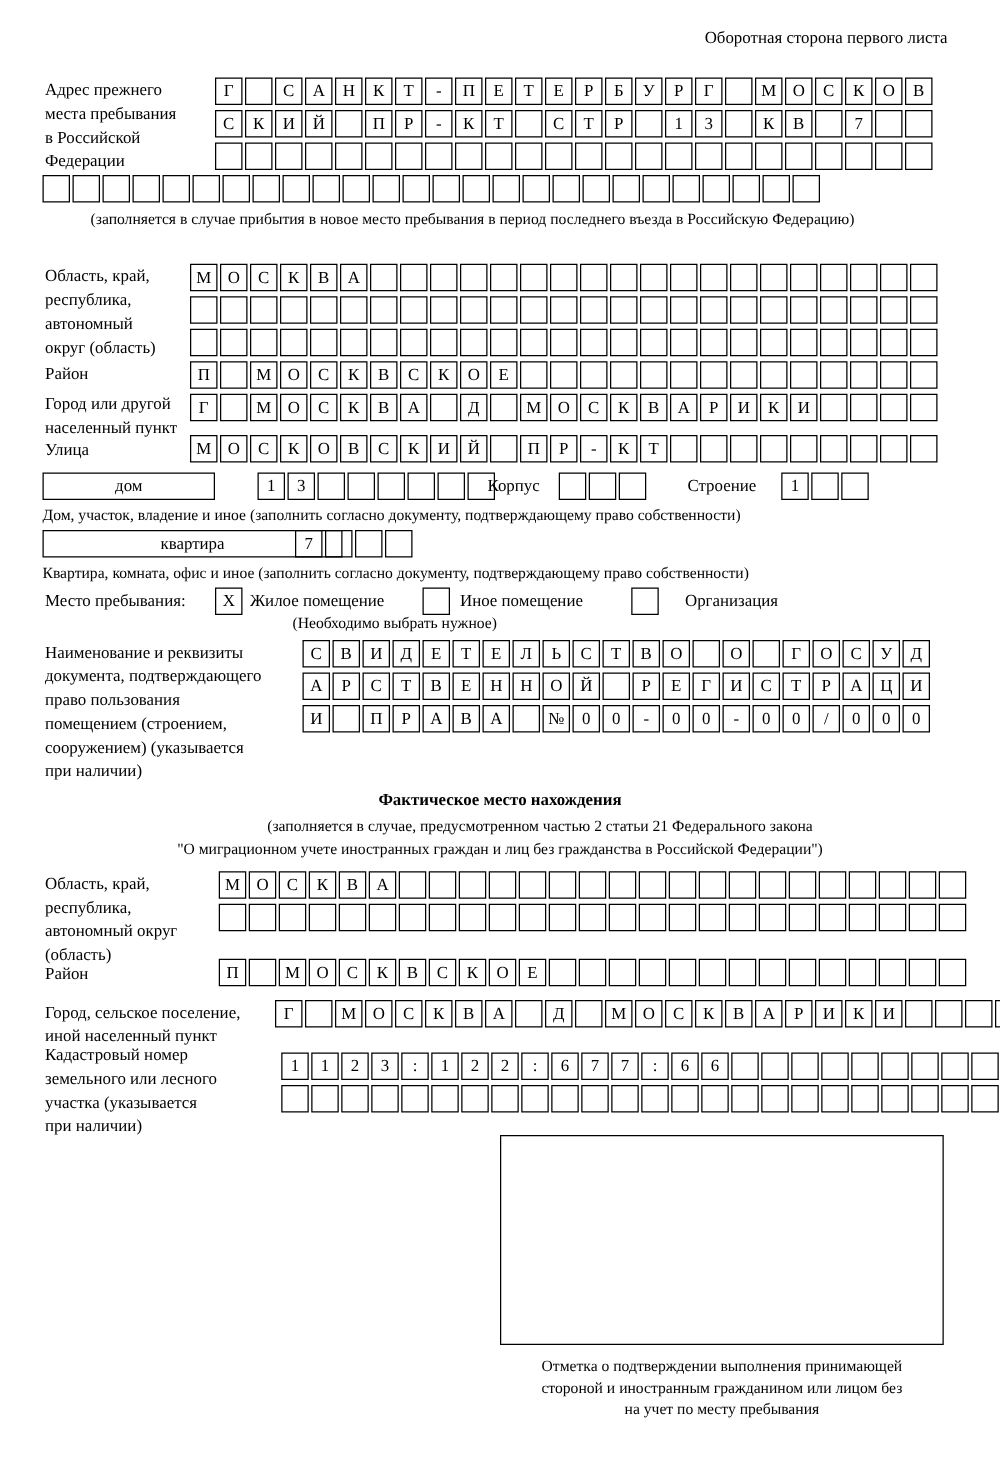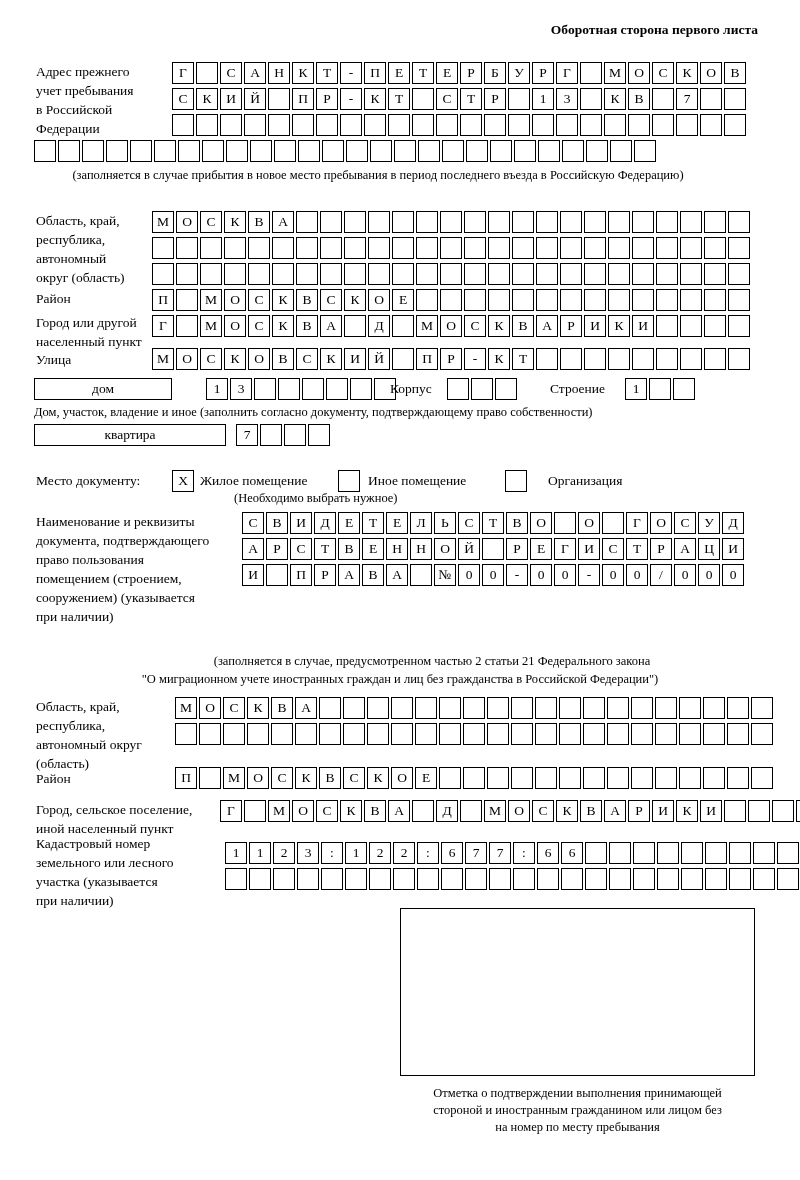--- a/index.html
+++ b/index.html
@@ -18,21 +18,20 @@
   .page {
     position: relative;
     width: 800px;
     height: 1180px;
   }
   .hdr-right {
     position: absolute;
     right: 42px;
     top: 22px;
     font-size: 13.5px;
-    font-weight: bold;
   }
 
   .lbl {
     position: absolute;
     font-size: 13.5px;
     line-height: 19px;
     white-space: pre-line;
   }
   .lbl.small { font-size: 12.5px; }
   .bold { font-weight: bold; }
@@ -98,21 +97,21 @@
   }
 </style>
 </head>
 <body>
 
 <div class="page">
 
   <div class="hdr-right">Оборотная сторона первого листа</div>
 
   <div class="lbl" style="left:36px; top:62px;">Адрес прежнего
-учет пребывания
+места пребывания
 в Российской
 Федерации</div>
 
   <div class="row" id="prev-row1" style="left:172px; top:62px;">
       <div class="cell">Г</div>
       <div class="cell"></div>
       <div class="cell">С</div>
       <div class="cell">А</div>
       <div class="cell">Н</div>
       <div class="cell">К</div>
@@ -412,29 +411,30 @@
     </div>
   <div class="lbl" style="left:550px; top:378px; line-height:22px;">Строение</div>
   <div class="row" id="s2-stroenie" style="left:625px; top:378px;">
       <div class="cell">1</div>
       <div class="cell"></div>
       <div class="cell"></div>
     </div>
 
   <div class="lbl small" style="left:34px; top:403px;">Дом, участок, владение и иное (заполнить согласно документу, подтверждающему право собственности)</div>
 
-  <div class="boxlbl" style="position:absolute; left:34px; top:424px; width:192px;">квартира</div>
+  <div class="boxlbl" style="position:absolute; left:34px; top:424px; width:240px;">квартира</div>
   <div class="row" id="s2-flat" style="left:236px; top:424px;">
       <div class="cell">7</div>
       <div class="cell"></div>
       <div class="cell"></div>
       <div class="cell"></div>
     </div>
-
-  <div class="lbl" style="left:36px; top:470px; line-height:22px;">Место документу:</div>
+  <div class="lbl small" style="left:34px; top:449px;">Квартира, комната, офис и иное (заполнить согласно документу, подтверждающему право собственности)</div>
+
+  <div class="lbl" style="left:36px; top:470px; line-height:22px;">Место пребывания:</div>
   <div class="sq" style="position:absolute; left:172px; top:470px;">Х</div>
   <div class="lbl" style="left:200px; top:470px; line-height:22px;">Жилое помещение</div>
   <div class="sq" style="position:absolute; left:338px; top:470px;"></div>
   <div class="lbl" style="left:368px; top:470px; line-height:22px;">Иное помещение</div>
   <div class="sq" style="position:absolute; left:505px; top:470px;"></div>
   <div class="lbl" style="left:548px; top:470px; line-height:22px;">Организация</div>
   <div class="lbl small" style="left:234px; top:489px;">(Необходимо выбрать нужное)</div>
 
   <div class="lbl" style="left:36px; top:512px;">Наименование и реквизиты
 документа, подтверждающего
@@ -505,20 +505,21 @@
       <div class="cell">0</div>
       <div class="cell">-</div>
       <div class="cell">0</div>
       <div class="cell">0</div>
       <div class="cell">/</div>
       <div class="cell">0</div>
       <div class="cell">0</div>
       <div class="cell">0</div>
     </div>
 
+  <div class="lbl bold" style="left:0; top:630px; width:800px; text-align:center;">Фактическое место нахождения</div>
   <div class="noteline" style="left:0; top:654px; width:800px;padding-left:32px;">(заполняется в случае, предусмотренном частью 2 статьи 21 Федерального закона</div>
   <div class="noteline" style="left:0; top:672px; width:800px;">"О миграционном учете иностранных граждан и лиц без гражданства в Российской Федерации")</div>
 
   <div class="lbl" style="left:36px; top:697px;">Область, край,
 республика,
 автономный округ
 (область)</div>
   <div class="row" id="ac-region1" style="left:175px; top:697px;">
       <div class="cell">М</div>
       <div class="cell">О</div>
@@ -687,16 +688,16 @@
       <div class="cell"></div>
       <div class="cell"></div>
       <div class="cell"></div>
       <div class="cell"></div>
     </div>
 
   <div class="bigbox" style="left:400px; top:908px; width:355px; height:168px;"></div>
   <div class="caption" style="left:390px; top:1085px; width:375px;">
     <div>Отметка о подтверждении выполнения принимающей</div>
     <div>стороной и иностранным гражданином или лицом без</div>
-    <div>на номер по месту пребывания</div>
+    <div>на учет по месту пребывания</div>
   </div>
 
 </div>
 
 </body></html>

